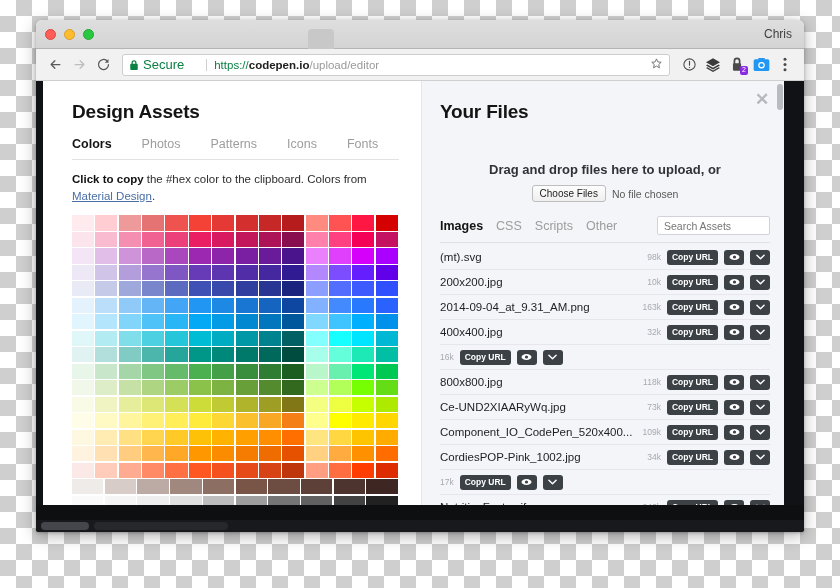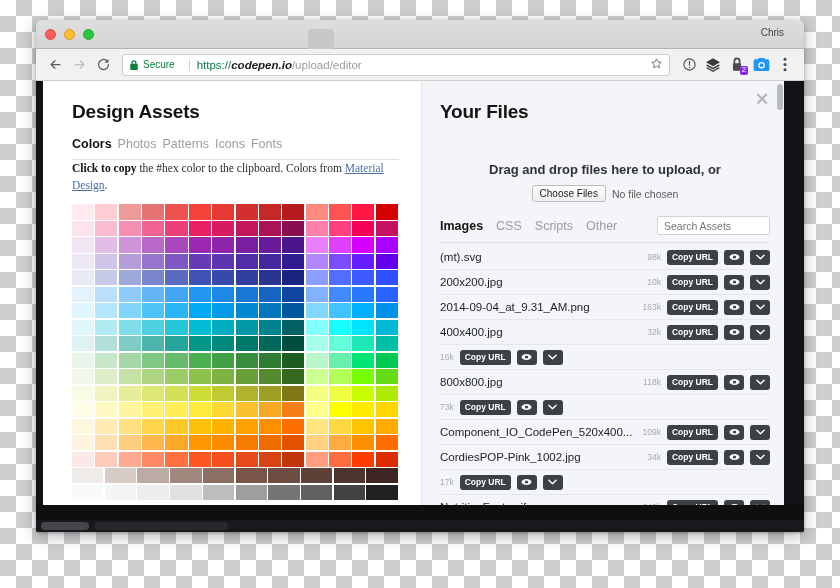--- a/index.html
+++ b/index.html
@@ -67,22 +67,22 @@
     padding: 0 3px; flex: 0 0 auto; cursor: pointer;
   }
   #new-tab-button {
     position: absolute; left: 272px; top: 9px;
     width: 26px; height: 20px;
     background: #c8c8c8;
     border-radius: 4px 4px 0 0;
     transform: skewX(0deg);
   }
   #profile-name {
-    position: absolute; right: 20px; top: 7px;
-    font-size: 10px; color: #3f3f3f;
+    position: absolute; right: 12px; top: 7px;
+    font-size: 12px; color: #3f3f3f;
   }
 
   
   #toolbar {
     height: 32px;
     background: #f1f1f1;
     border-bottom: 1px solid #cfcfcf;
     display: flex; align-items: center;
     padding: 0 8px;
     flex: 0 0 auto;
@@ -100,24 +100,24 @@
     height: 22px; margin: 0 6px;
     background: #fff;
     border: 1px solid #cdcdcd;
     border-radius: 3px;
     display: flex; align-items: center;
     padding: 0 6px;
     font-size: 11.5px;
     overflow: hidden;
   }
   #lock-icon { margin-right: 4px; flex: 0 0 auto; display: flex; }
-  #secure-label { color: #0b8043; font-size: 10px; margin-right: 14px; white-space: nowrap; }
+  #secure-label { color: #0b8043; font-size: 13px; margin-right: 22px; white-space: nowrap; }
   #omnibox-sep { width:1px; height:12px; background:#d0d0d0; margin-right:7px; flex:0 0 auto;}
   .url-scheme { color: #0b8043; }
-  .url-host   { color: #202020; font-weight: bold; font-style: italic; }
+  .url-host   { color: #202020; font-weight: bold; }
   .url-path   { color: #9a9a9a; }
   #url-text { white-space: nowrap; overflow: hidden; }
   #star-btn { margin-left: auto; color:#6b6b6b; padding-left:6px; flex:0 0 auto; }
 
   .tb-icon {
     width: 22px; height: 22px; flex: 0 0 auto;
     display: flex; align-items: center; justify-content: center;
     position: relative;
     color: #5a5a5a;
   }
@@ -153,31 +153,31 @@
     width: 378px; flex: 0 0 auto;
     background: #ffffff;
     padding: 20px 22px 0 29px;
     position: relative;
   }
   .panel-title {
     font-size: 19px; font-weight: bold; color: #141414;
     letter-spacing: -.2px; margin-bottom: 14px;
   }
   .tabs-row {
-    display: flex; align-items: baseline; gap: 6px;
+    display: flex; align-items: baseline; gap: 30px;
     border-bottom: 1px solid #e2e2e2;
     padding-bottom: 8px;
     margin-top: 13px;
   }
   .tab-item { font-size: 12.5px; color: #9d9d9d; cursor: pointer; white-space: nowrap; }
   .tab-item.active { color: #141414; font-weight: bold; }
 
   #assets-desc {
     font-size: 11.5px; color: #2d2d2d; line-height: 1.45;
-    font-family: Liberation Serif, serif;
+    margin-top: 11px;
   }
   #assets-desc b { font-weight: bold; color: #111; }
   #material-link { color: #4a6fa5; text-decoration: underline; }
 
   
   #color-grid-wrap { margin-top: 11px; }
   .swatch-row { display: flex; margin-bottom: 1.3px; }
   .swatch { height: 15.2px; margin-right: 1.3px; }
   .swatch.c14 { width: 22.6px; }
   .swatch.c10 { width: 32.4px; }
@@ -804,20 +804,21 @@
                   <circle cx="11" cy="7" r="3.2" fill="#3c4146"></circle>
                 </svg>
               </button>
               <button class="icon-btn">
                 <svg width="9" height="6" viewBox="0 0 12 8">
                   <path fill="none" stroke="#fff" stroke-width="1.9" stroke-linecap="round" stroke-linejoin="round" d="m1.2 1.6 4.8 4.8 4.8-4.8"></path>
                 </svg>
               </button>
             </div>
             <div class="file-row">
+              <div class="file-name">Ce-UND2XIAARyWq.jpg</div>
               <div class="file-size">73k</div>
               <button class="copy-url-btn">Copy URL</button>
               <button class="icon-btn">
                 <svg width="11" height="8" viewBox="0 0 22 14">
                   <ellipse cx="11" cy="7" rx="10" ry="6" fill="#fff"></ellipse>
                   <circle cx="11" cy="7" r="3.2" fill="#3c4146"></circle>
                 </svg>
               </button>
               <button class="icon-btn">
                 <svg width="9" height="6" viewBox="0 0 12 8">

